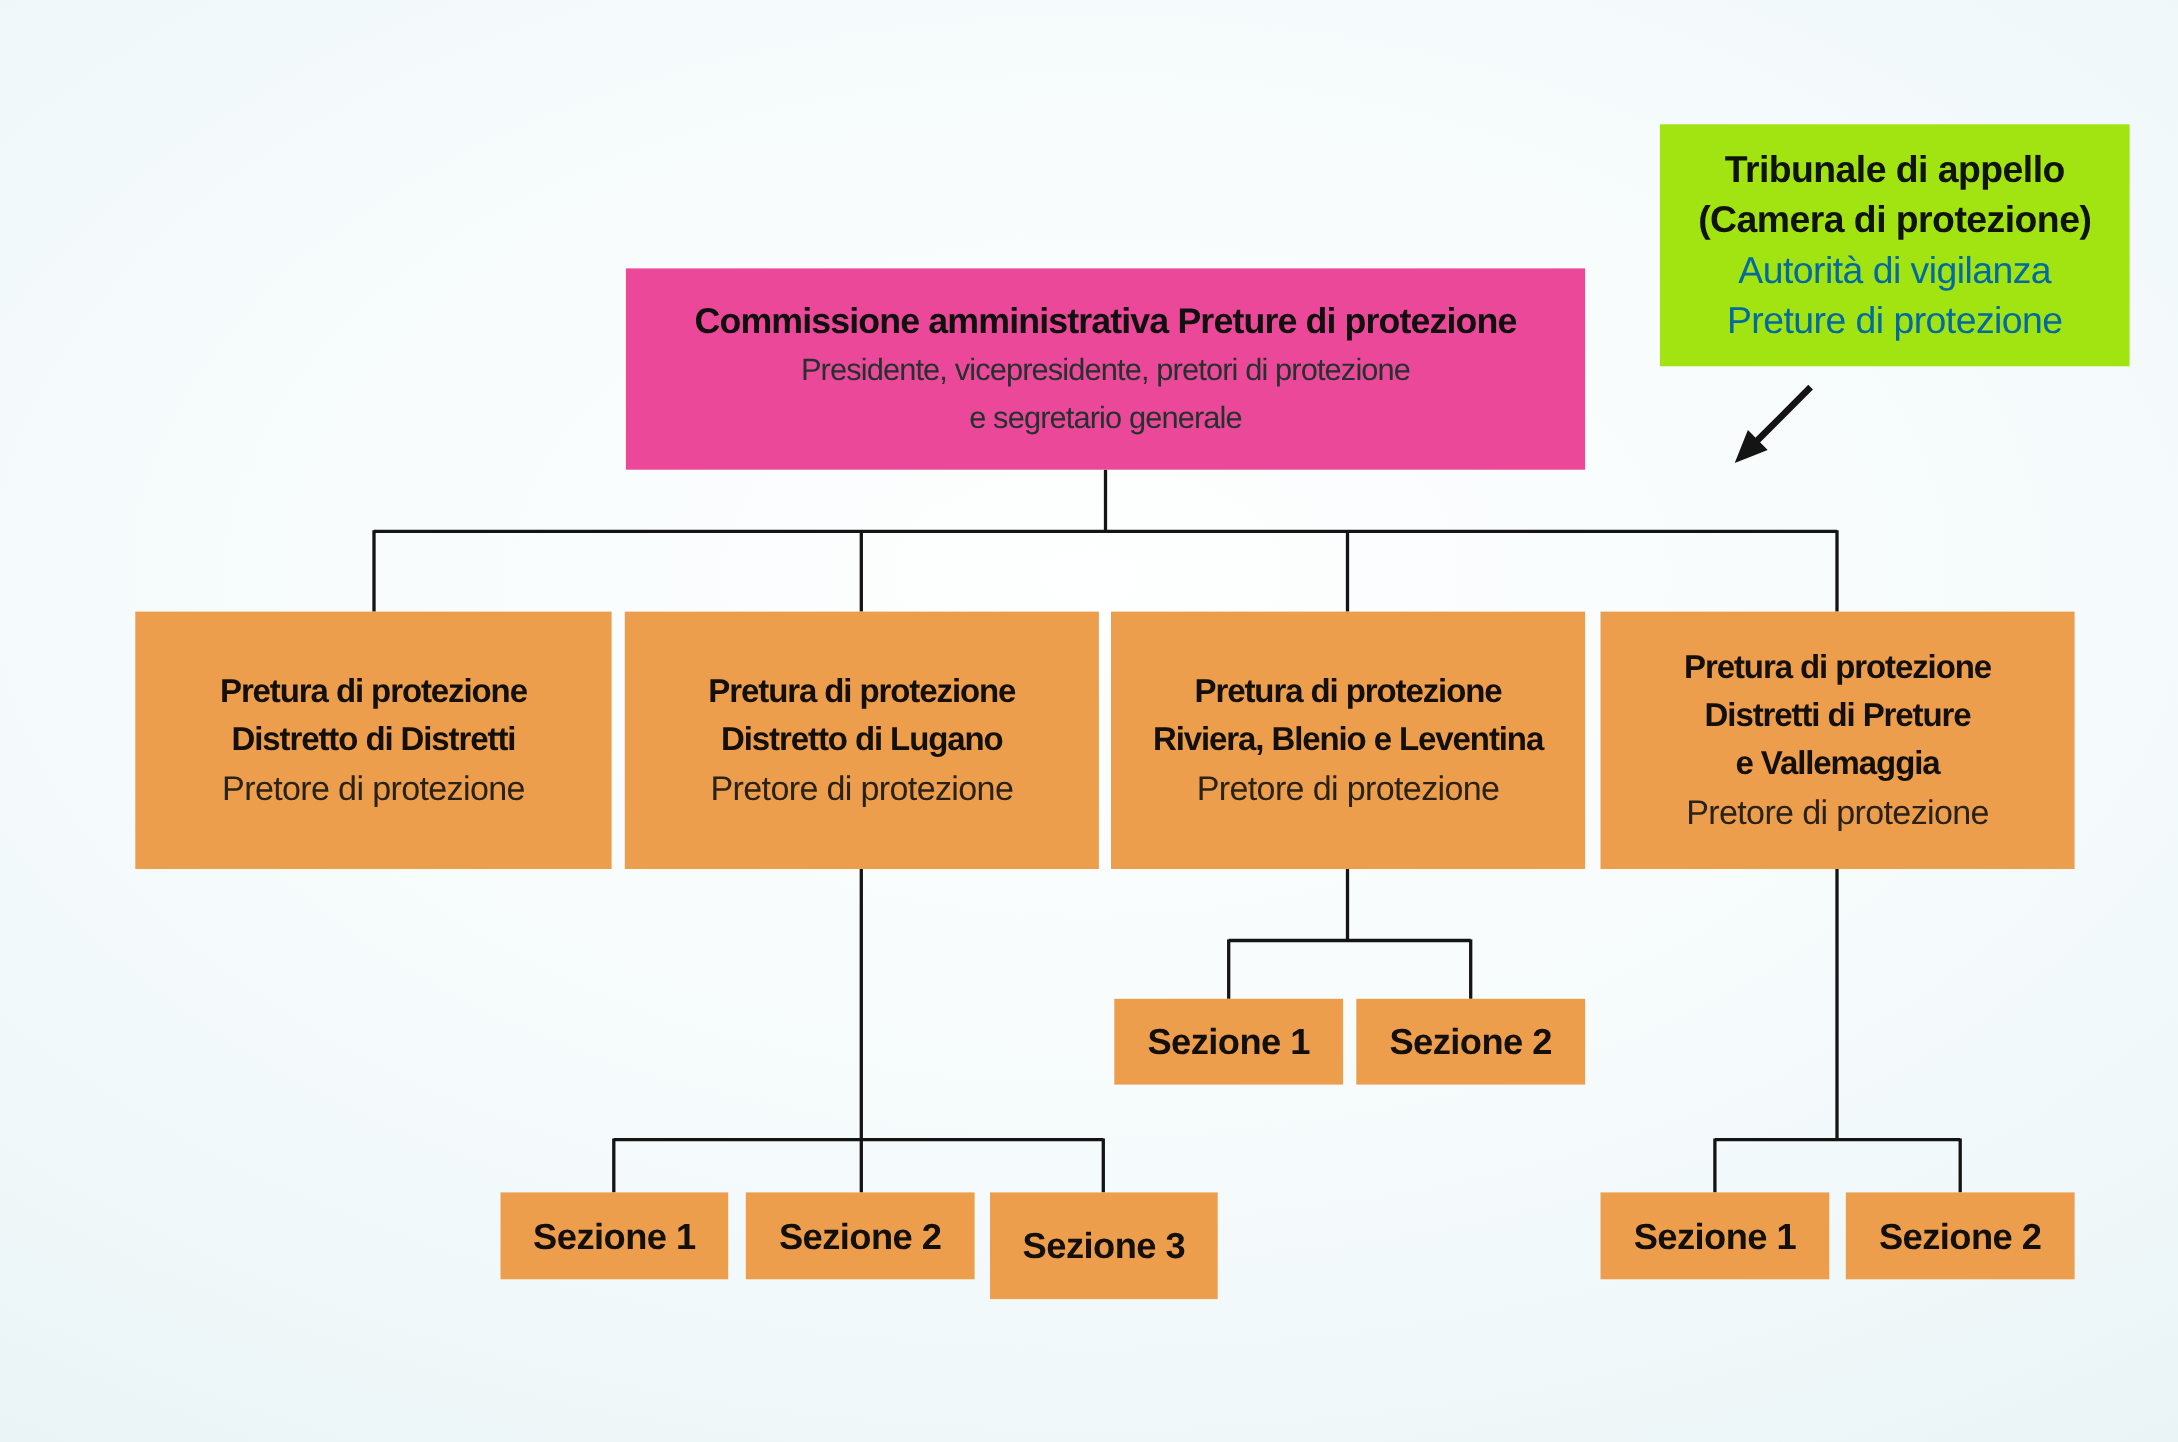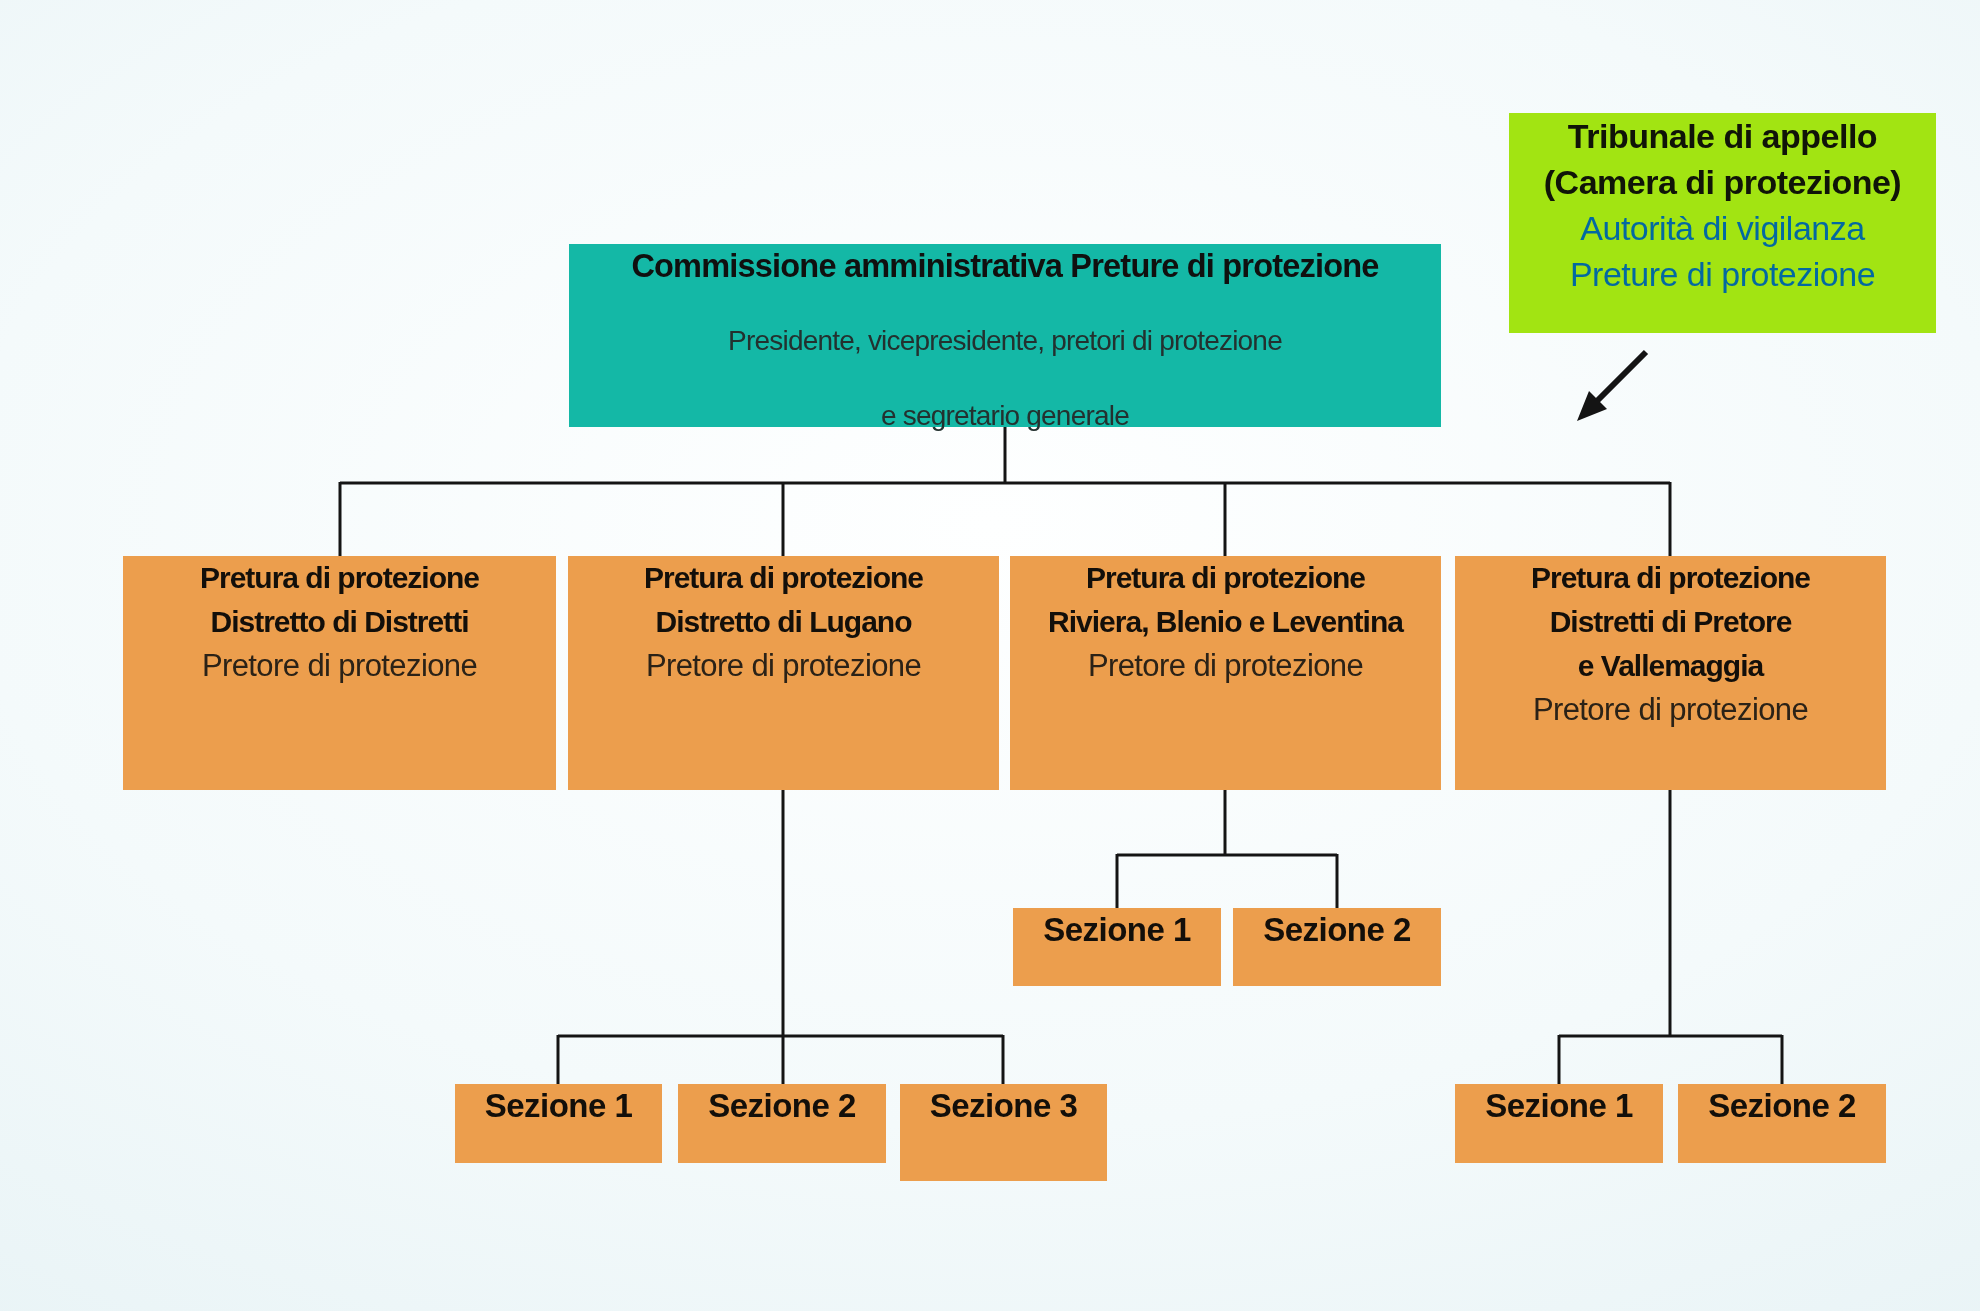--- a/index.html
+++ b/index.html
@@ -7,24 +7,24 @@
     width:1980px;height:1311px;position:relative;overflow:hidden;
     background:radial-gradient(ellipse 130% 115% at 50% 40%,
       #feffff 0%, #f4fafb 40%, #e4f1f4 78%, #d9ebf1 100%);
     font-family:"Liberation Sans", sans-serif;
     color:#161615;
   }
   .canvas{position:absolute;inset:0;}
   svg.connectors{position:absolute;left:0;top:0;z-index:0;}
   .box{
     position:absolute;z-index:1;
-    display:flex;flex-direction:column;align-items:center;
+    display:flex;flex-direction:column;justify-content:center;align-items:center;
     text-align:center;
   }
-  .teal{background:#14b8a6;gap:31px;}
+  .teal{background:#ec4899;}
   .green{background:#a2e412;}
   .orange{background:#ec9e4d;}
   .ln{white-space:nowrap;}
   .b{font-weight:bold;color:#121210;}
   .teal .ln{font-size:28px;line-height:44px;letter-spacing:-0.8px;color:#23312f;}
   .teal .ln.b{font-size:32.5px;color:#10100f;}
   .green .ln{font-size:34px;line-height:46px;letter-spacing:-0.5px;color:#0369a1;}
   .green .ln.b{font-size:34px;color:#101408;}
   .orange .ln{font-size:31px;line-height:44px;letter-spacing:-0.6px;color:#2b2217;}
   .orange .ln.b{font-size:30px;letter-spacing:-1px;color:#130f0a;}
@@ -93,21 +93,21 @@
   </div>
 
   <div class="box orange" style="left:1010px;top:556px;width:431px;height:234px">
     <div class="ln b">Pretura di protezione</div>
     <div class="ln b">Riviera, Blenio e Leventina</div>
     <div class="ln">Pretore di protezione</div>
   </div>
 
   <div class="box orange" style="left:1455px;top:556px;width:431px;height:234px">
     <div class="ln b">Pretura di protezione</div>
-    <div class="ln b">Distretti di Pretore</div>
+    <div class="ln b">Distretti di Preture</div>
     <div class="ln b">e Vallemaggia</div>
     <div class="ln">Pretore di protezione</div>
   </div>
 
   <div class="box orange sez" style="left:1013px;top:908px;width:208px;height:78px">
     <div class="ln b">Sezione 1</div>
   </div>
   <div class="box orange sez" style="left:1233px;top:908px;width:208px;height:78px">
     <div class="ln b">Sezione 2</div>
   </div>

